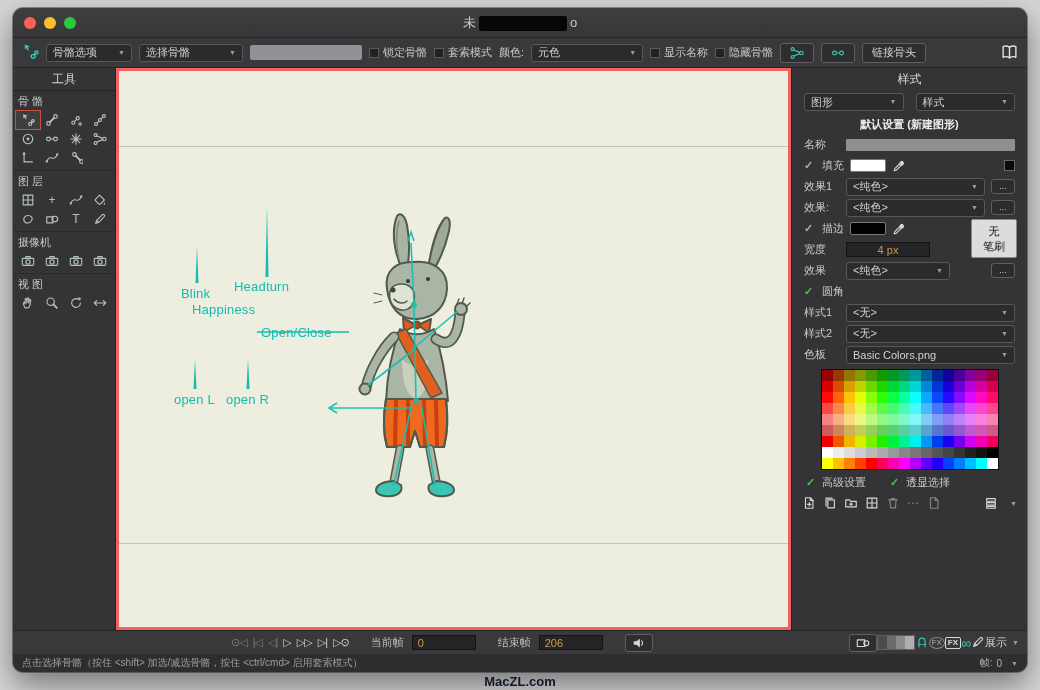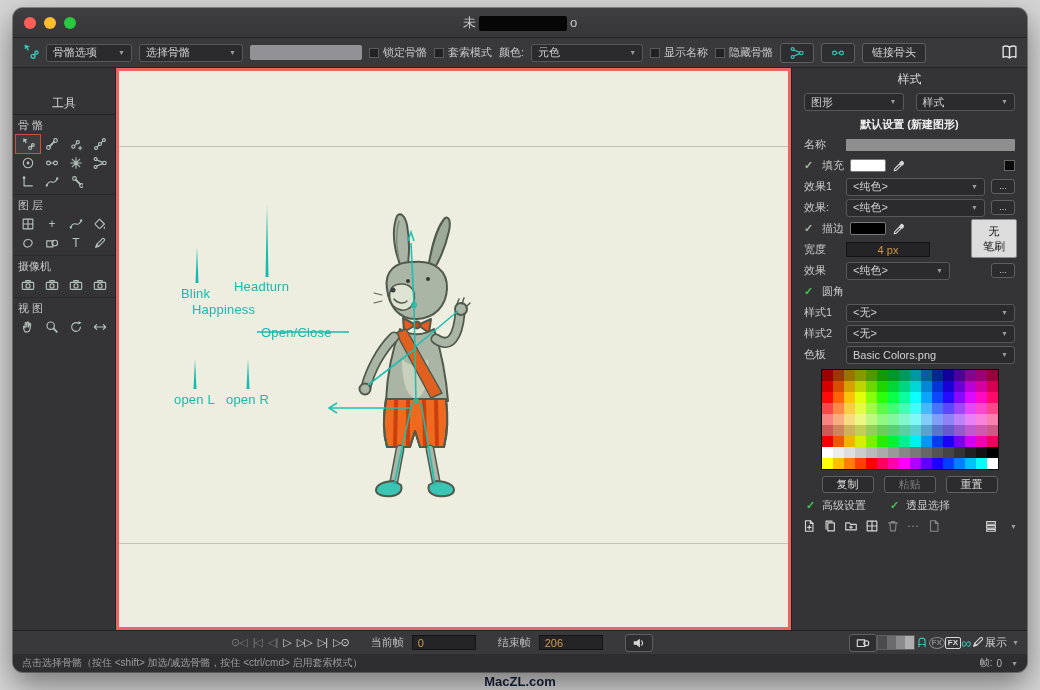--- a/index.html
+++ b/index.html
@@ -37,21 +37,21 @@
   .tb-book { margin-left:auto; color:#e2e2e2; display:inline-flex; }
 
   .ic { width:14px; height:14px; stroke:currentColor; fill:none; stroke-width:1.3; stroke-linecap:round; stroke-linejoin:round; }
   .ic16 { width:17px; height:17px; }
 
   
   .main { display:flex; height:562px; flex-shrink:0; }
 
   
   .tools { width:103px; background:#343436; border-right:1px solid #232325; font-size:11px; color:#c6c6c6; flex-shrink:0; }
-  .panel-header { text-align:center; padding:3px 0 2px; border-bottom:1px solid #242426; color:#d4d4d4; font-size:12px;margin-top:24px; }
+  .panel-header { text-align:center; padding:3px 0 2px; border-bottom:1px solid #242426; color:#d4d4d4; font-size:12px; }
   .sec-label { padding:3px 5px 1px; border-top:1px solid #2a2a2c; color:#c8c8c8; }
   .sec-label.first { border-top:none; }
   .tool-grid { display:grid; grid-template-columns:repeat(4,24px); justify-content:center; row-gap:1px; padding:1px 0 3px; }
   .tool { height:18px; display:flex; align-items:center; justify-content:center; color:#b4c2bc; cursor:default; }
   .tool.selected { outline:1px solid #cf4f3f; background:#3e3e40; }
   .tool .tchar { font-size:12px; line-height:1; }
 
   
   .canvas { flex:1; background:#edeee0; border:3px solid #f0625f; position:relative; overflow:hidden; }
   .doc-line { position:absolute; left:0; right:0; height:1px; background:#c3c3b6; }
@@ -809,25 +809,20 @@
           <span style="background: rgb(176, 0, 255);"></span>
           <span style="background: rgb(96, 0, 255);"></span>
           <span style="background: rgb(32, 0, 255);"></span>
           <span style="background: rgb(0, 64, 255);"></span>
           <span style="background: rgb(0, 128, 255);"></span>
           <span style="background: rgb(0, 192, 255);"></span>
           <span style="background: rgb(0, 255, 255);"></span>
           <span style="background: rgb(255, 255, 255);"></span>
         </div>
 
-      <div class="sp-buttons">
-        <span class="sp-btn">复制</span>
-        <span class="sp-btn dim">粘贴</span>
-        <span class="sp-btn">重置</span>
-      </div>
 
       <div class="sp-checks">
         <span class="cb-group">
             <span class="check">✓</span>
             <span>高级设置</span>
           </span>
         <span class="cb-group">
             <span class="check">✓</span>
             <span>透显选择</span>
           </span>

